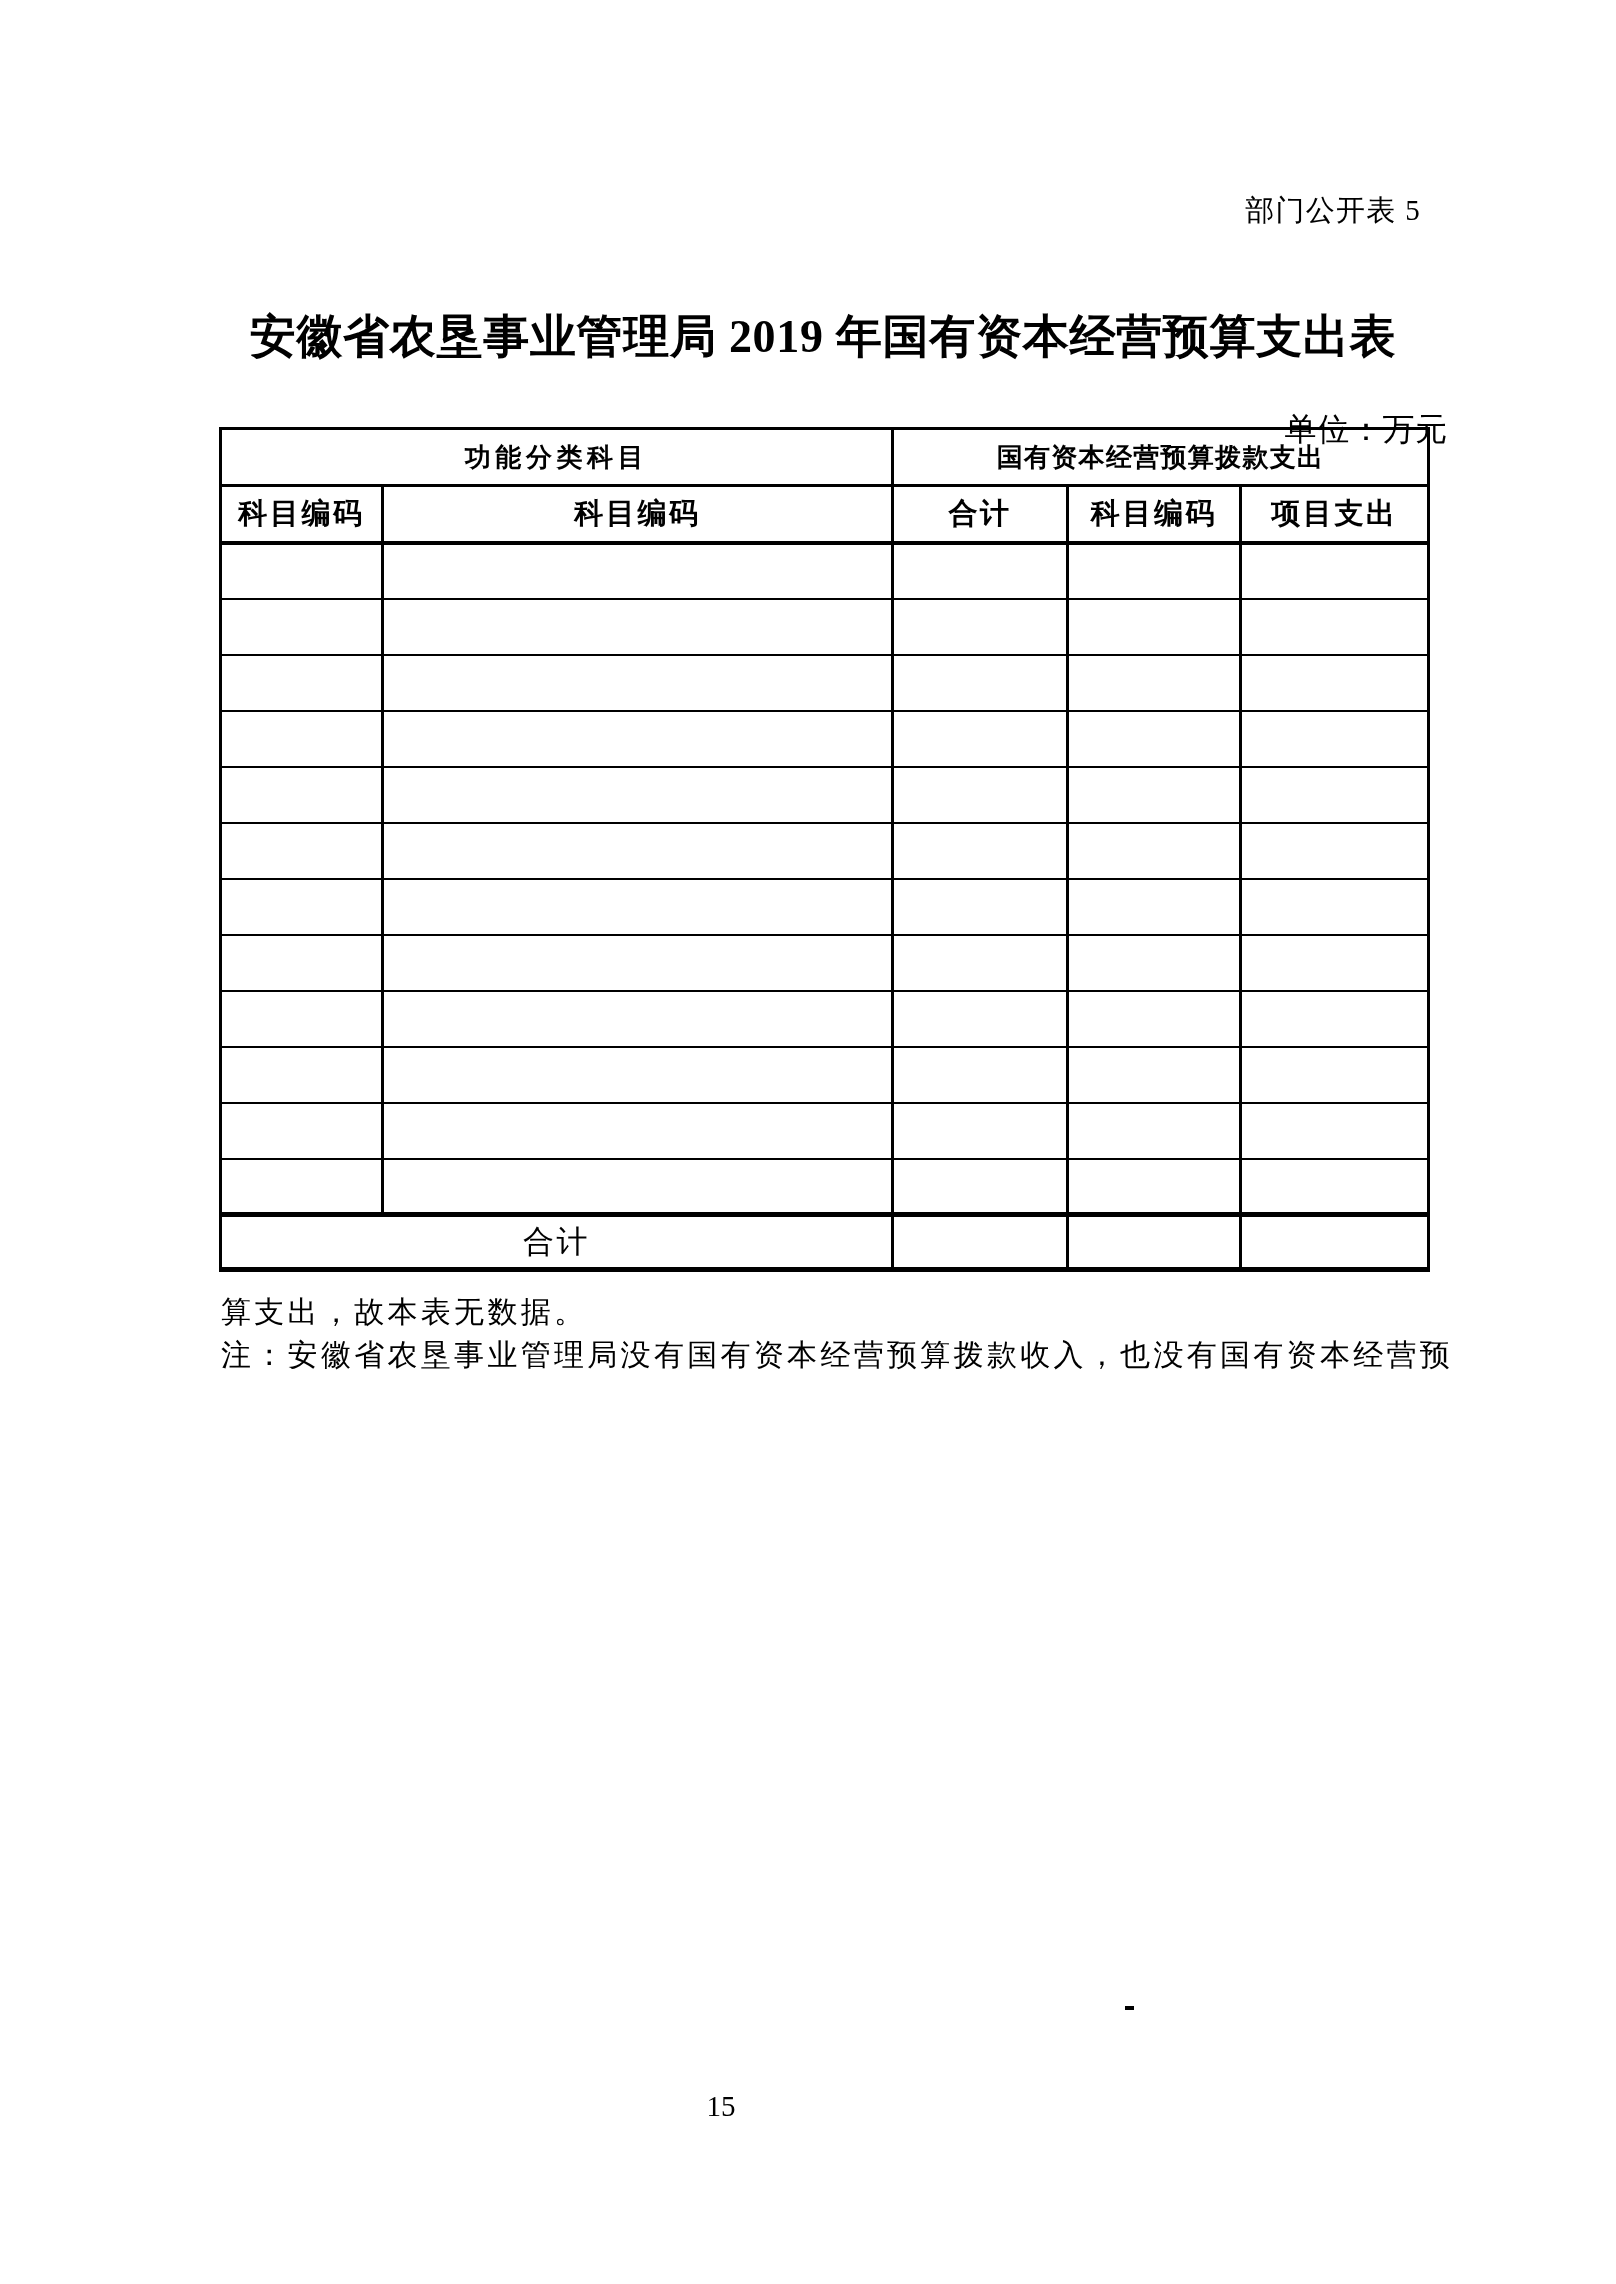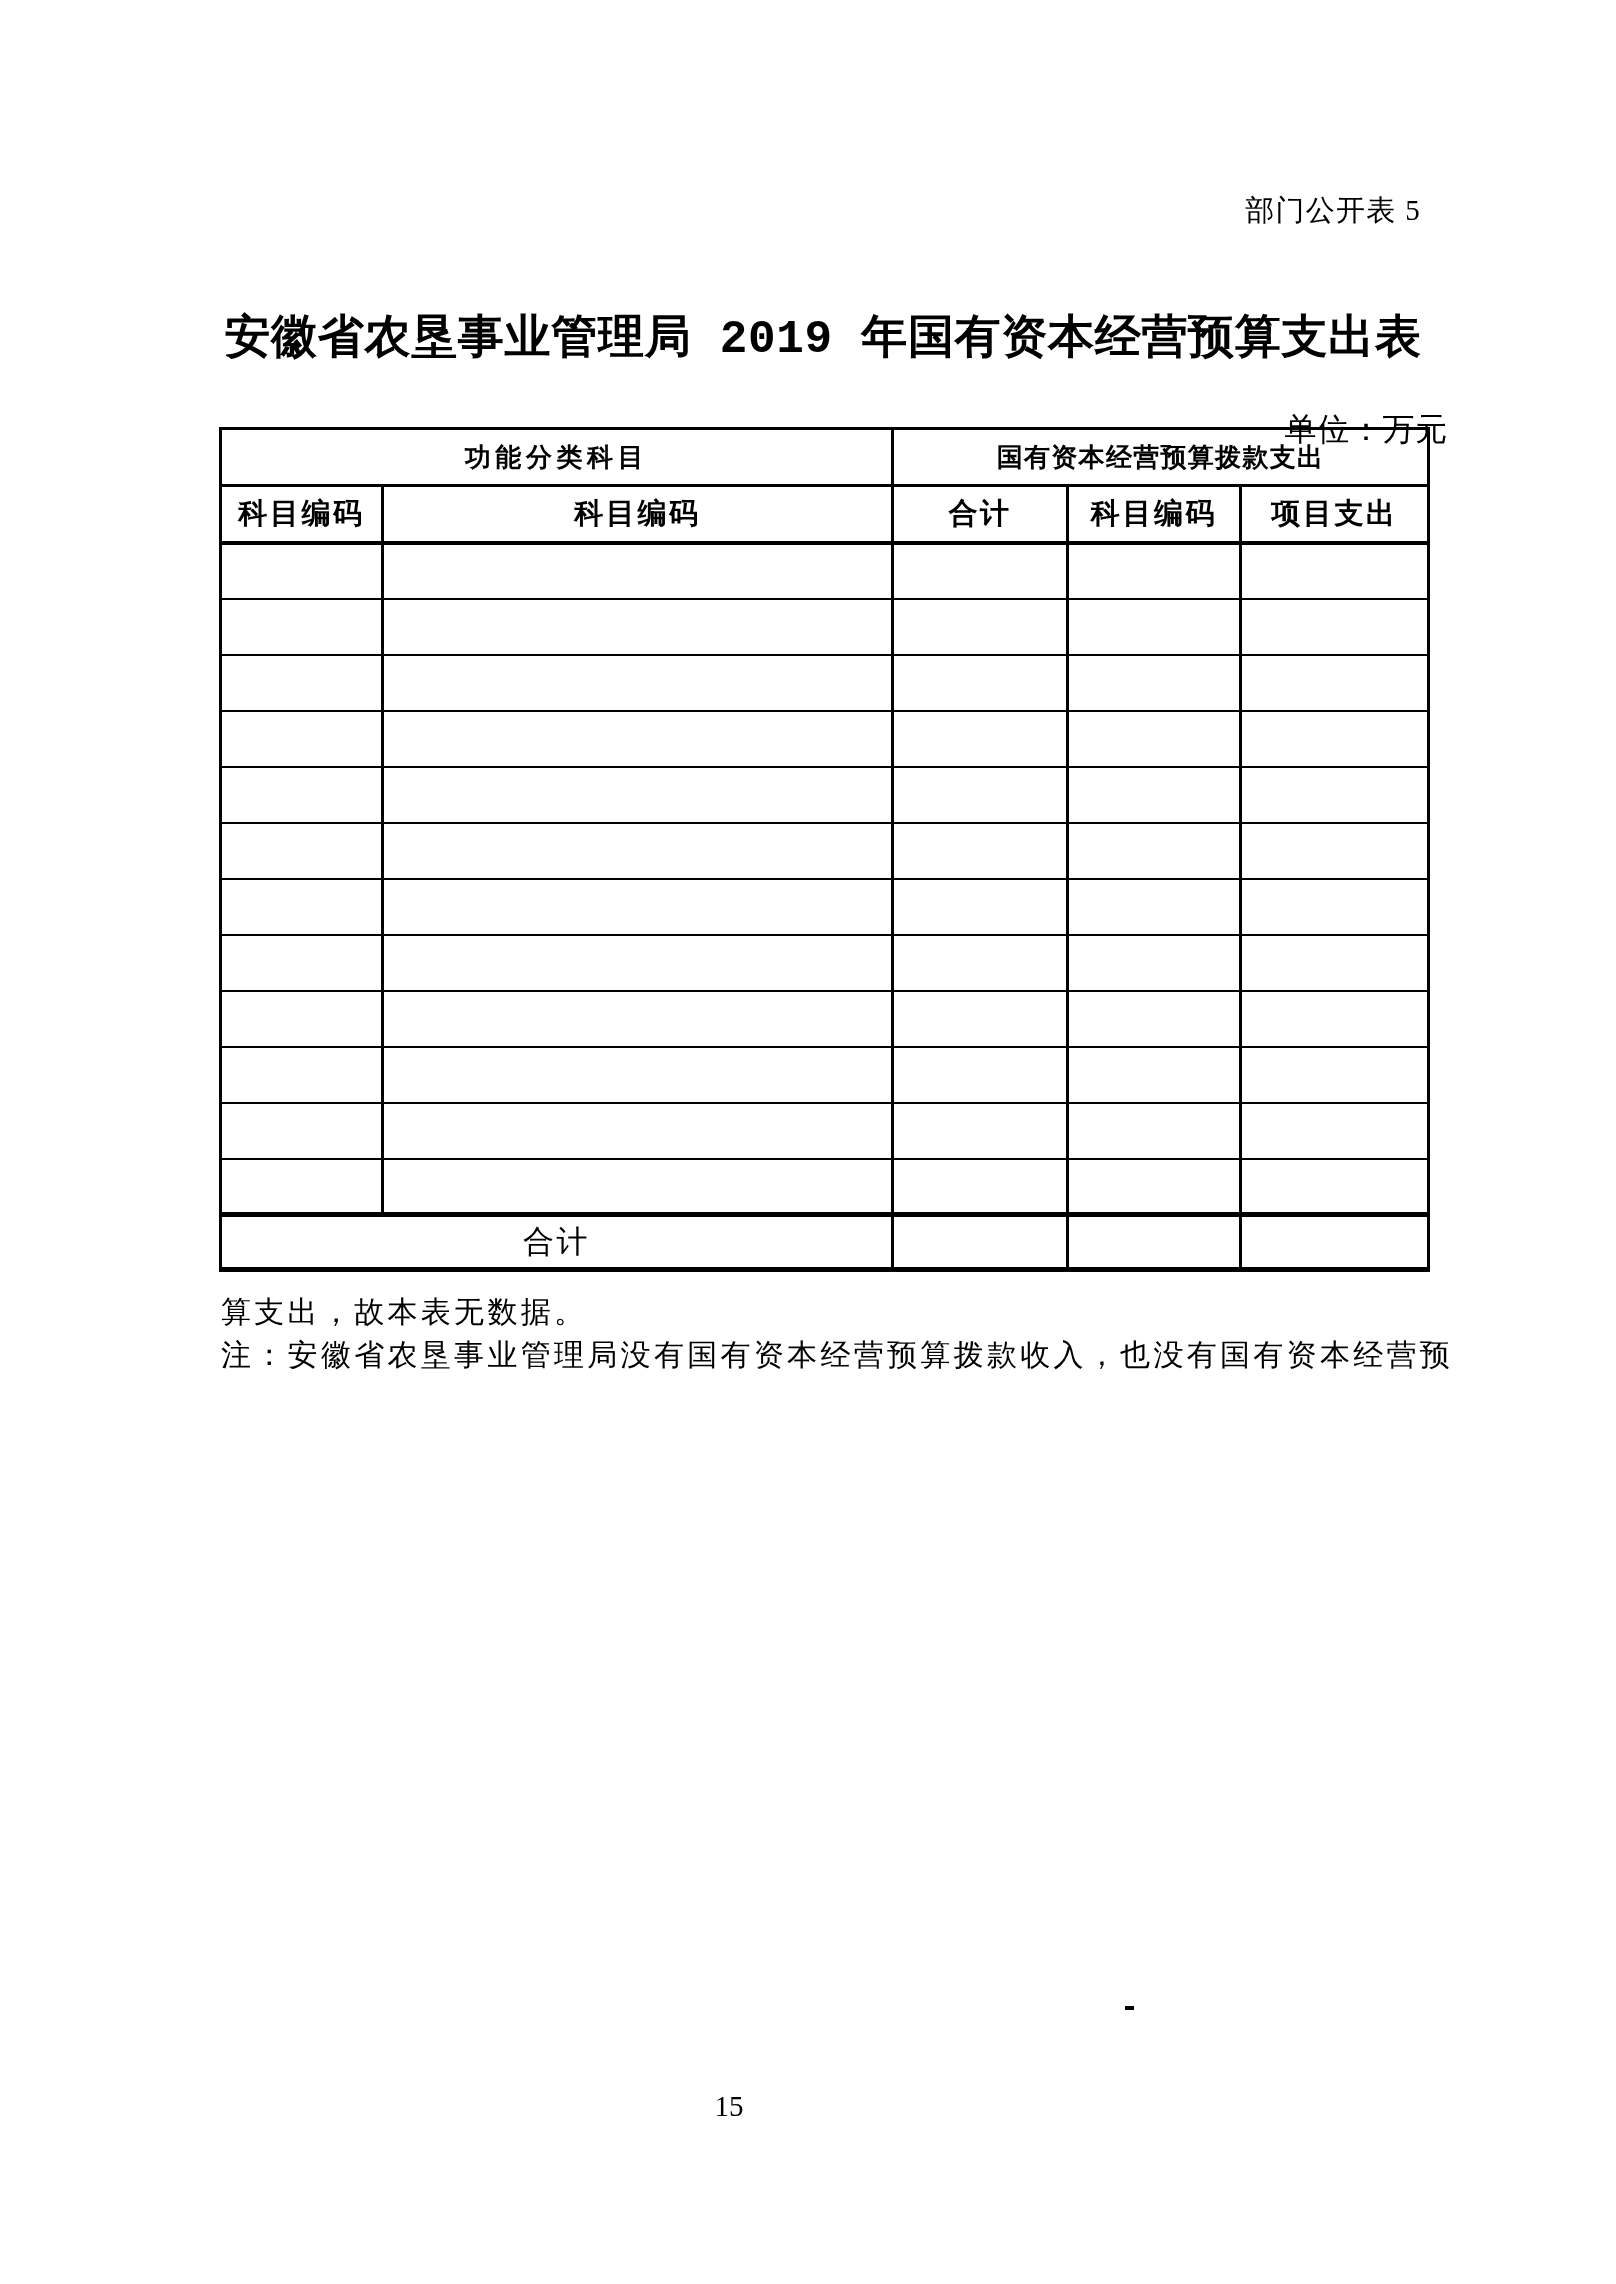--- a/index.html
+++ b/index.html
@@ -26,21 +26,21 @@
     font-family: "Liberation Serif", serif;
     white-space: nowrap;
   }
 
   
   .doc-title {
     position: absolute;
     top: 306px; left: 219px;
     width: 1208px;
     text-align: center;
-    font-family: Liberation Mono, monospace;
+    font-family: Liberation Serif, serif;
     font-weight: bold;
     font-size: 46px;
     letter-spacing: 0.7px;
     white-space: nowrap;
   }
 
   
   .unit-label {
     position: absolute;
     top: 408px; right: 168px;
@@ -119,21 +119,21 @@
   .artifact-dash {
     position: absolute;
     left: 1125px; top: 2006px;
     width: 8.5px; height: 3.9px;
     background: #000;
   }
 
   
   .page-number {
     position: absolute;
-    top: 2090px; left: 12px;
+    top: 2090px; left: 4px;
     width: 1408px;
     text-align: center;
     text-indent: 26px;
     font-size: 29px;
   }
 </style>
 </head>
 <body>
 
 <div class="page">

